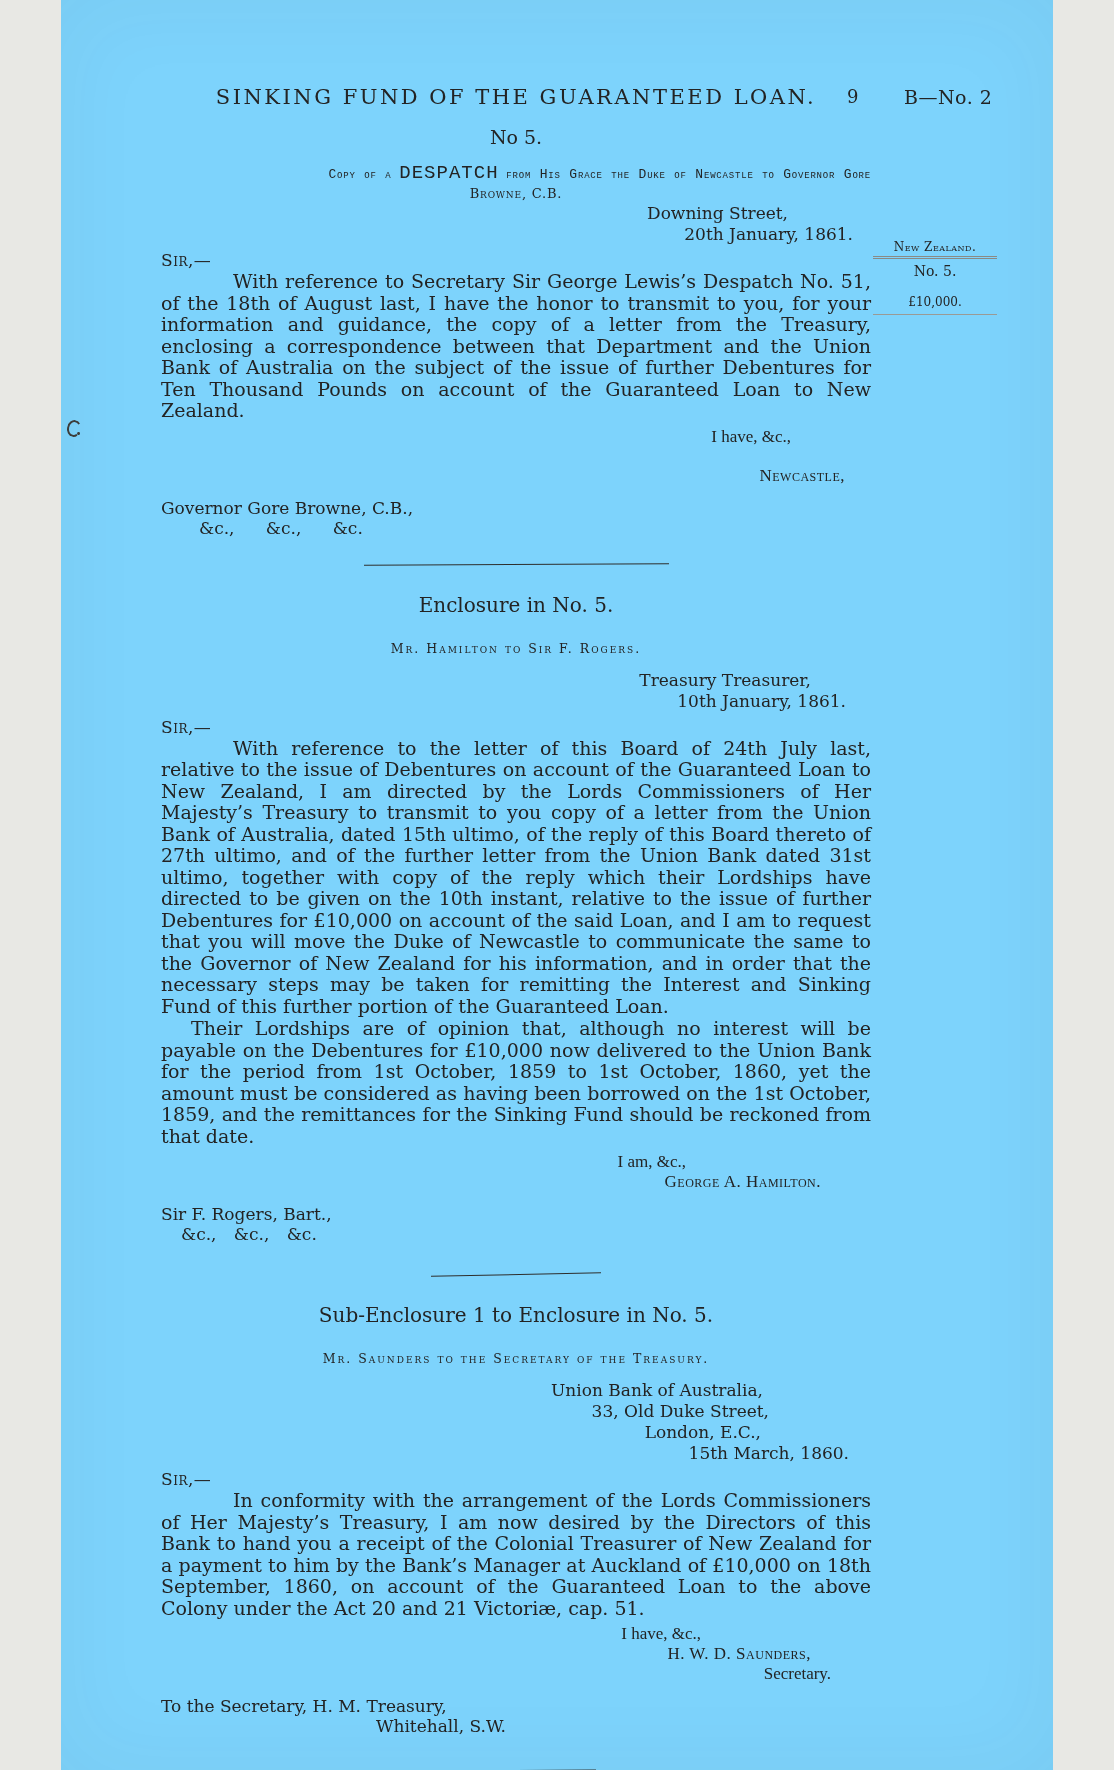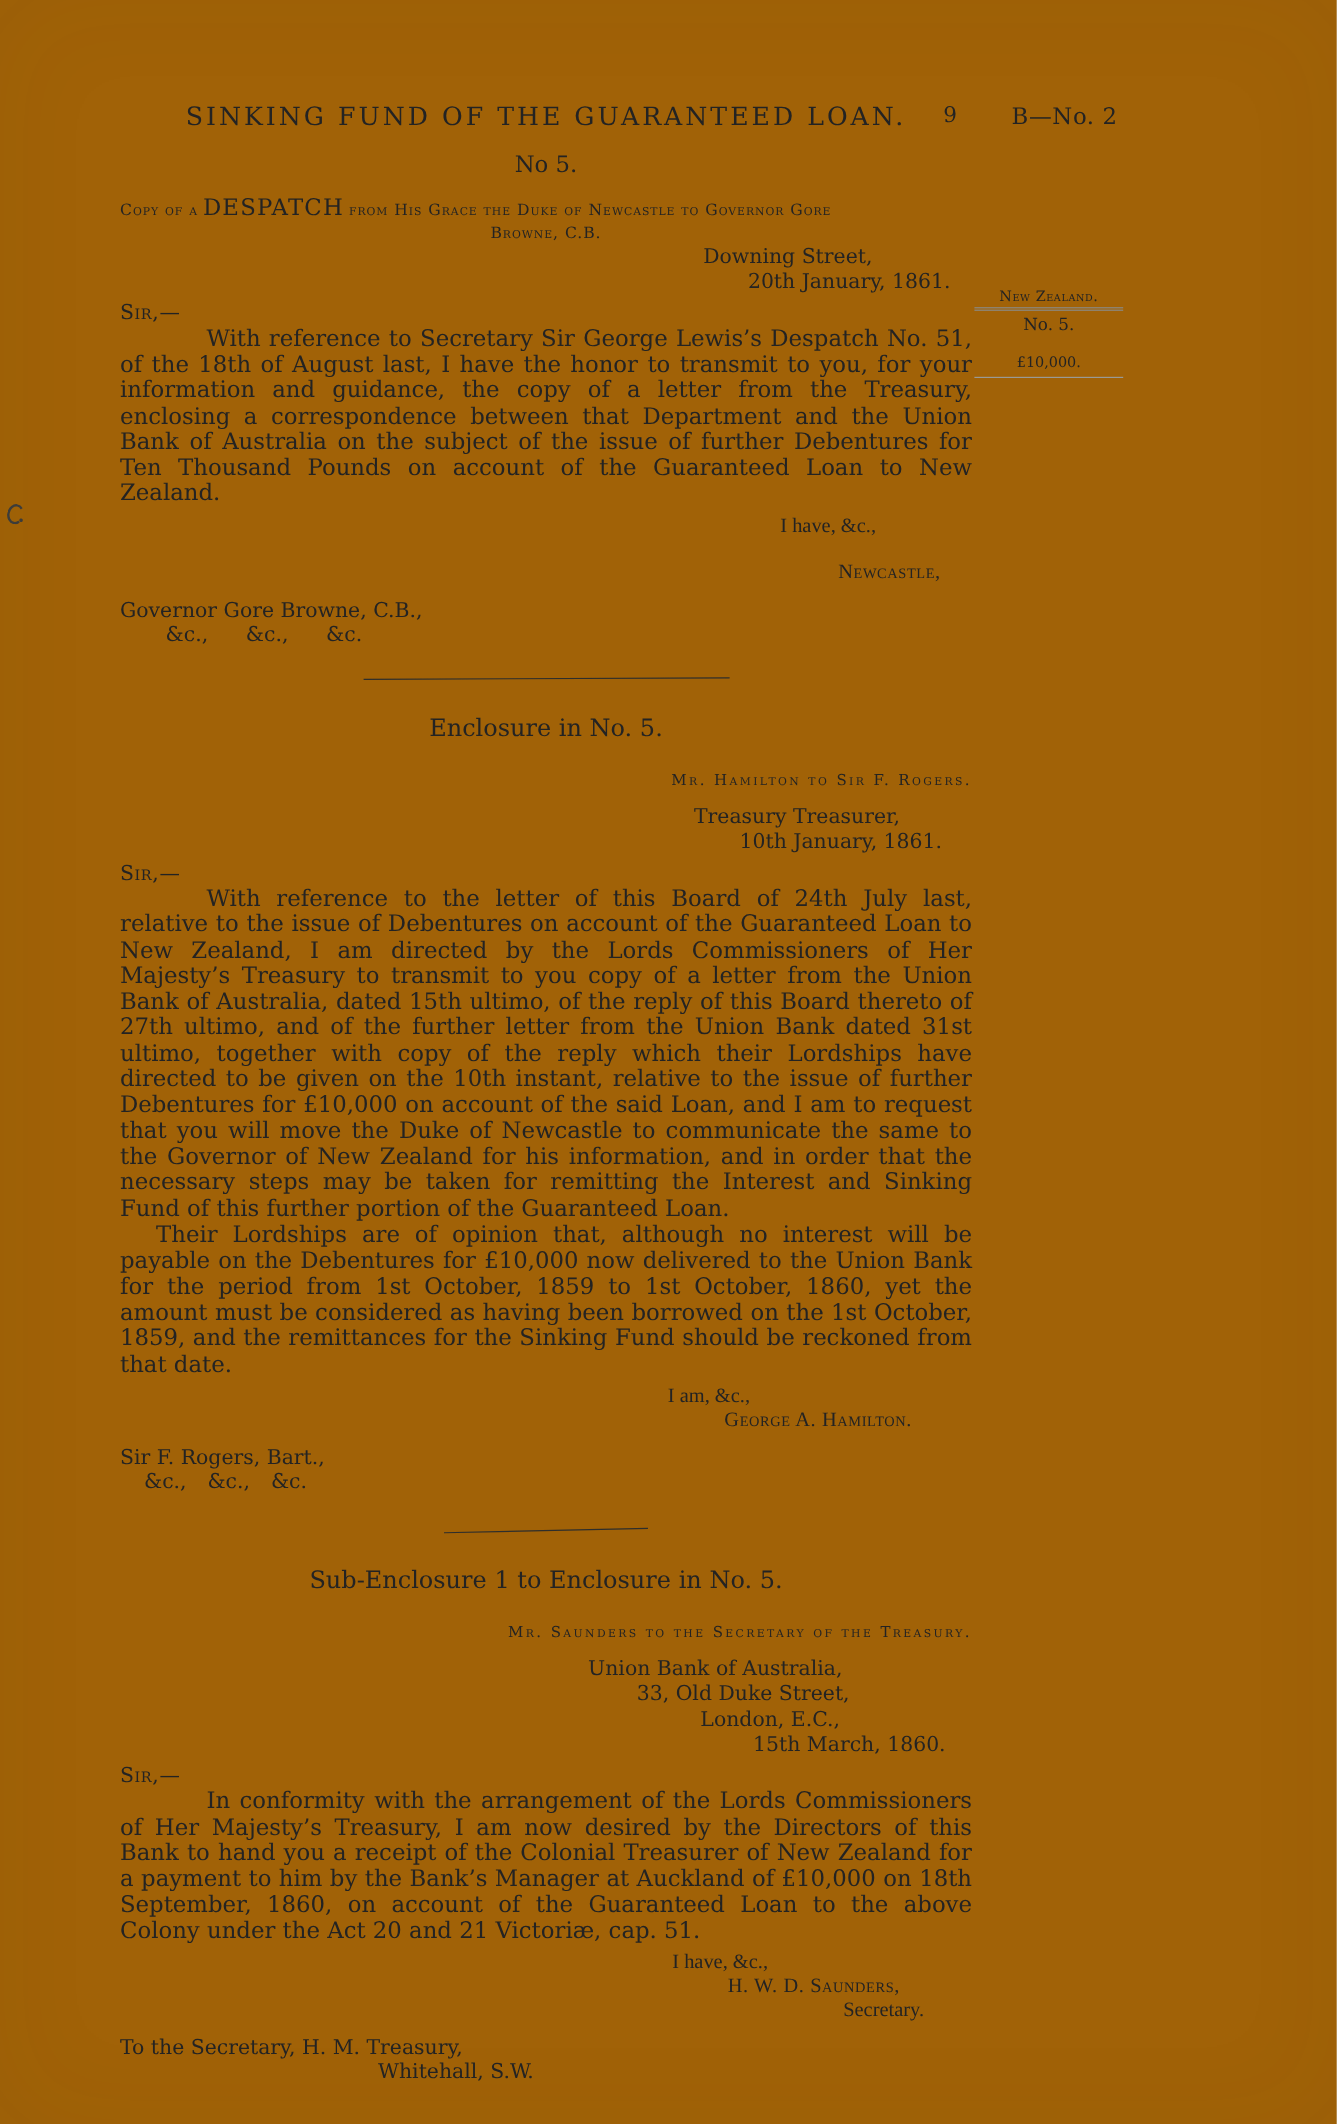--- a/index.html
+++ b/index.html
@@ -1,20 +1,20 @@
 <!DOCTYPE html>
 <html><head>
 <meta charset="utf-8">
 <style>
   html,body{margin:0;padding:0;background:#e8e8e4;}
   .page{
     position:relative;
-    width:1114px;height:1770px;
+    width:992px;height:1770px;
     margin:0 auto;
-    background:#a16207;
+    background:#7dd3fc;
     box-shadow:inset 0 0 90px rgba(60,55,40,0.05);
     font-family:"DejaVu Serif","Liberation Serif",serif;
     color:#232323;
     overflow:hidden;
   }
   .sc{font-variant:small-caps;}
   .col{width:710px;margin-left:100px;}
 
   
   .page-header{position:relative;padding-top:84px;}
@@ -27,26 +27,26 @@
 
   
   .margin-notes{position:absolute;left:812px;top:240px;width:124px;text-align:center;}
   .mnote-colony{font-variant:small-caps;font-size:12px;letter-spacing:0.5px;
     border-bottom:3px double #8a8a85;padding-bottom:2px;}
   .mnote-no{font-size:14px;margin-top:4px;}
   .mnote-amount{font-size:12px;margin-top:16px;border-bottom:1px solid #9a9a95;padding-bottom:5px;}
 
   
   .doc-no{text-align:center;font-size:19px;font-weight:normal;margin:16px 0 0;}
-  .letter-heading{text-align:left;margin-top:16px;font-size:13px;line-height:19px;}
+  .letter-heading{text-align:right;margin-top:16px;font-size:13px;line-height:19px;font-family:Liberation Mono, monospace;}
   .letter-heading .lead, .letter-heading .rest{font-variant:small-caps;letter-spacing:0.8px;}
   .letter-heading .big-word{font-size:19px;letter-spacing:1px;}
   .letter-heading-l2{text-align:center;font-size:13px;font-variant:small-caps;letter-spacing:0.8px;margin-top:2px;}
   .section-title{text-align:center;font-size:20px;font-weight:normal;margin:28px 0 0;}
-  .section-subtitle{text-align:right;font-size:12.5px;font-variant:small-caps;letter-spacing:2px;margin-top:24px;}
+  .section-subtitle{text-align:center;font-size:12.5px;font-variant:small-caps;letter-spacing:2px;margin-top:24px;}
 
   
   .place-date{display:flex;flex-direction:column;align-items:flex-end;line-height:21px;font-size:17px;}
   .pd-1{margin-top:2px;} .pd-2{margin-top:14px;} .pd-3{margin-top:14px;}
   .pd1a{margin-right:83px;} .pd1b{margin-right:18px;}
   .pd2a{margin-right:60px;} .pd2b{margin-right:25px;}
   .pd3a{margin-right:108px;} .pd3b{margin-right:102px;} .pd3c{margin-right:110px;} .pd3d{margin-right:22px;}
 
   .salutation{margin-top:5px;font-size:17px;letter-spacing:0.5px;}
   .body-para{margin:1px 0 0;font-size:19px;line-height:21.5px;text-align:justify;}

